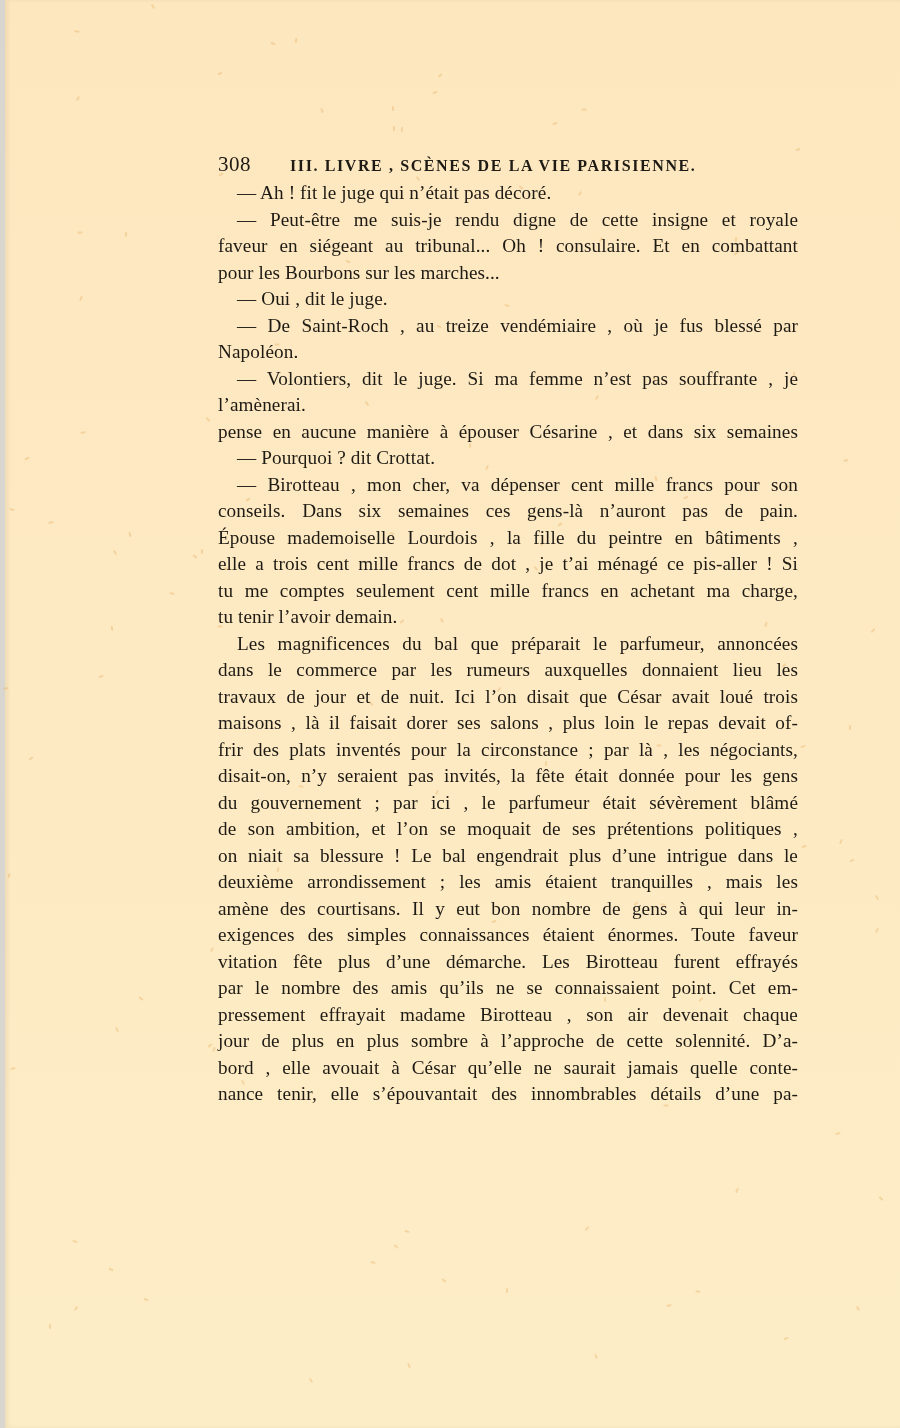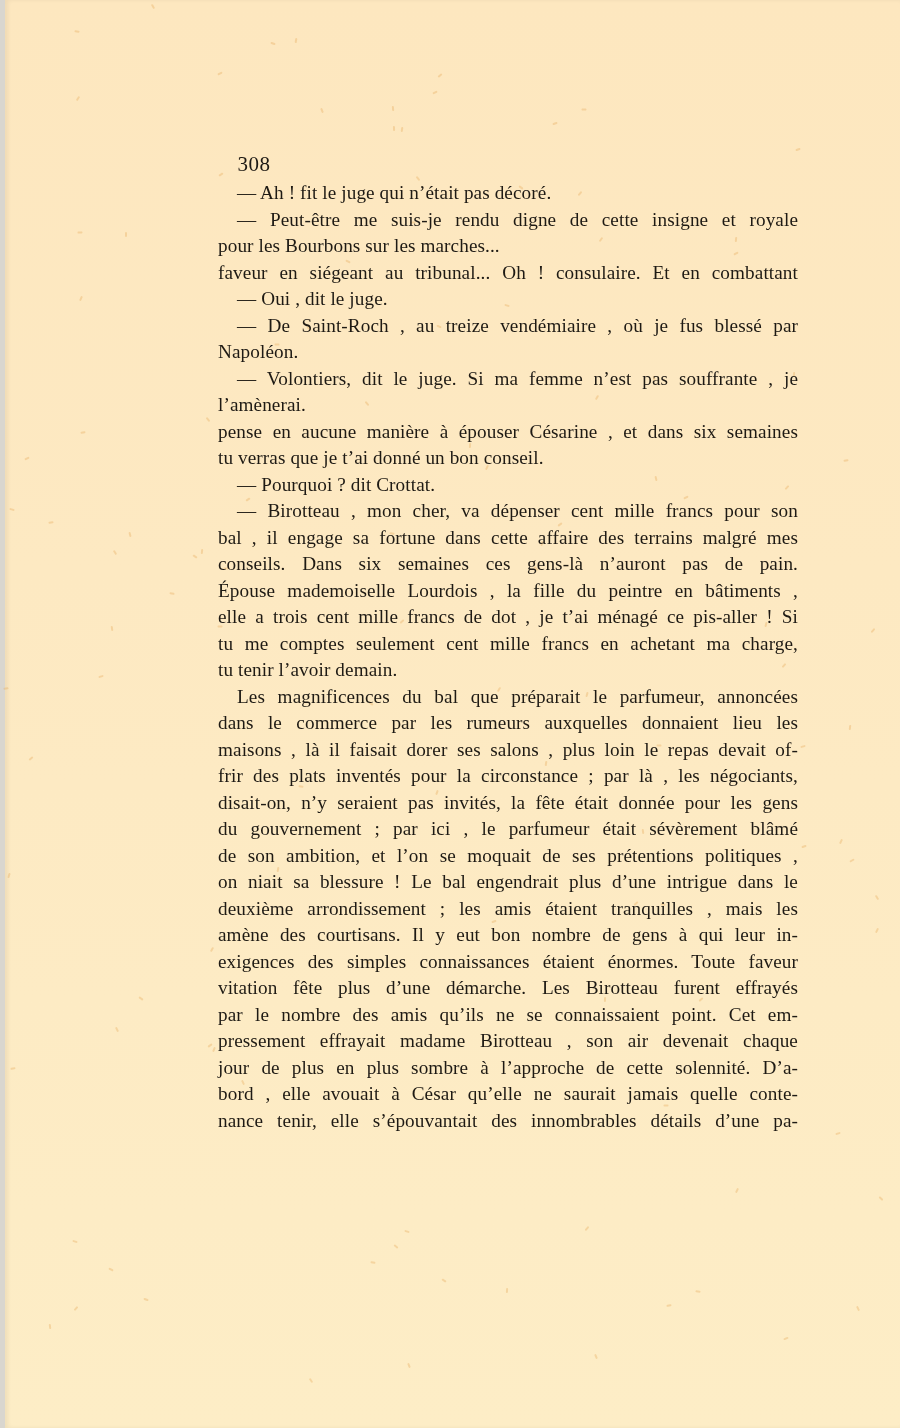--- a/index.html
+++ b/index.html
@@ -36,21 +36,20 @@
       width: 580px;
       font-family: "Liberation Serif", "DejaVu Serif", serif;
       color: #1e1a14;
     }
     .running-head {
       display: flex;
       align-items: baseline;
       height: 28px;
       font-size: 19px;
       white-space: nowrap;
-      text-align: center;
     }
     .folio {
       font-size: 21px;
       width: 72px;
       letter-spacing: 0.5px;
     }
     .head-title {
       font-weight: bold;
       font-size: 16px;
       letter-spacing: 1.6px;
@@ -195,43 +194,43 @@
       <div class="speck" style="left: 272px; top: 867px; transform: rotate(11deg);"></div>
       <div class="speck" style="left: 554px; top: 522px; transform: rotate(53deg);"></div>
       <div class="speck" style="left: 835px; top: 839px; transform: rotate(25deg);"></div>
       <div class="speck" style="left: 599px; top: 997px; transform: rotate(2deg);"></div>
       <div class="speck" style="left: 215px; top: 172px; transform: rotate(58deg);"></div>
     </div>
 
   <div class="text-block">
     <div class="running-head">
       <span class="folio">308</span>
+      <span class="head-title">III. LIVRE , SCÈNES DE LA VIE PARISIENNE.</span>
     </div>
     <div id="body-lines">
         <div class="line indent last">— Ah ! fit le juge qui n’était pas décoré.</div>
         <div class="line indent">— Peut-être me suis-je rendu digne de cette insigne et royale</div>
+        <div class="line">faveur en siégeant au tribunal... Oh ! consulaire. Et en combattant</div>
         <div class="line last">pour les Bourbons sur les marches...</div>
-        <div class="line">faveur en siégeant au tribunal... Oh ! consulaire. Et en combattant</div>
         <div class="line indent last">— Oui , dit le juge.</div>
         <div class="line indent">— De Saint-Roch , au treize vendémiaire , où je fus blessé par</div>
         <div class="line last">Napoléon.</div>
         <div class="line indent">— Volontiers, dit le juge. Si ma femme n’est pas souffrante , je</div>
         <div class="line last">l’amènerai.</div>
         <div class="line">pense en aucune manière à épouser Césarine , et dans six semaines</div>
-        <div class="line last">tu verras que je t’ai donné un bon conseil.</div>
         <div class="line indent last">— Pourquoi ? dit Crottat.</div>
         <div class="line indent">— Birotteau , mon cher, va dépenser cent mille francs pour son</div>
-        <div class="line">bal , il engage sa fortune dans cette affaire des terrains malgré mes</div>
         <div class="line">conseils. Dans six semaines ces gens-là n’auront pas de pain.</div>
         <div class="line">Épouse mademoiselle Lourdois , la fille du peintre en bâtiments ,</div>
         <div class="line">elle a trois cent mille francs de dot , je t’ai ménagé ce pis-aller ! Si</div>
         <div class="line">tu me comptes seulement cent mille francs en achetant ma charge,</div>
         <div class="line last">tu tenir l’avoir demain.</div>
         <div class="line indent">Les magnificences du bal que préparait le parfumeur, annoncées</div>
         <div class="line">dans le commerce par les rumeurs auxquelles donnaient lieu les</div>
+        <div class="line">travaux de jour et de nuit. Ici l’on disait que César avait loué trois</div>
         <div class="line">maisons , là il faisait dorer ses salons , plus loin le repas devait of-</div>
         <div class="line">frir des plats inventés pour la circonstance ; par là , les négociants,</div>
         <div class="line">disait-on, n’y seraient pas invités, la fête était donnée pour les gens</div>
         <div class="line">du gouvernement ; par ici , le parfumeur était sévèrement blâmé</div>
         <div class="line">de son ambition, et l’on se moquait de ses prétentions politiques ,</div>
         <div class="line">on niait sa blessure ! Le bal engendrait plus d’une intrigue dans le</div>
         <div class="line">deuxième arrondissement ; les amis étaient tranquilles , mais les</div>
         <div class="line">amène des courtisans. Il y eut bon nombre de gens à qui leur in-</div>
         <div class="line">exigences des simples connaissances étaient énormes. Toute faveur</div>
         <div class="line">vitation fête plus d’une démarche. Les Birotteau furent effrayés</div>

